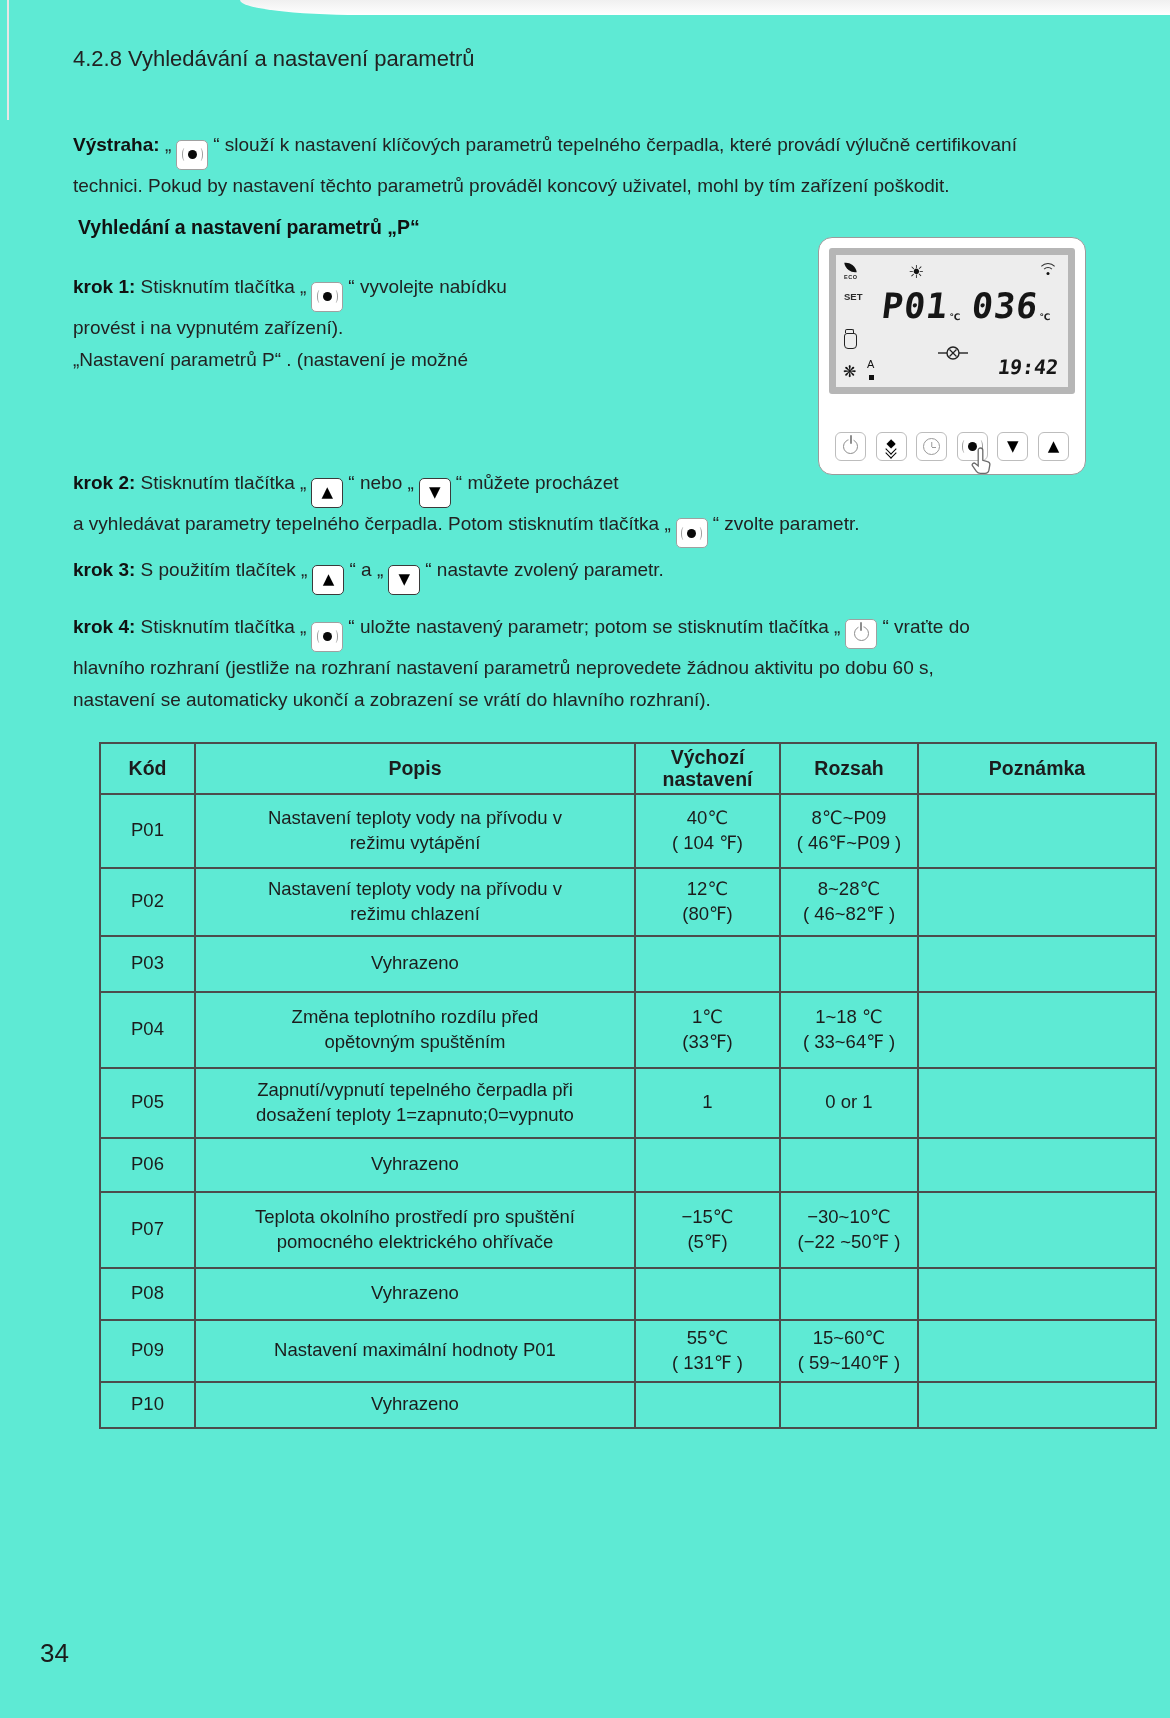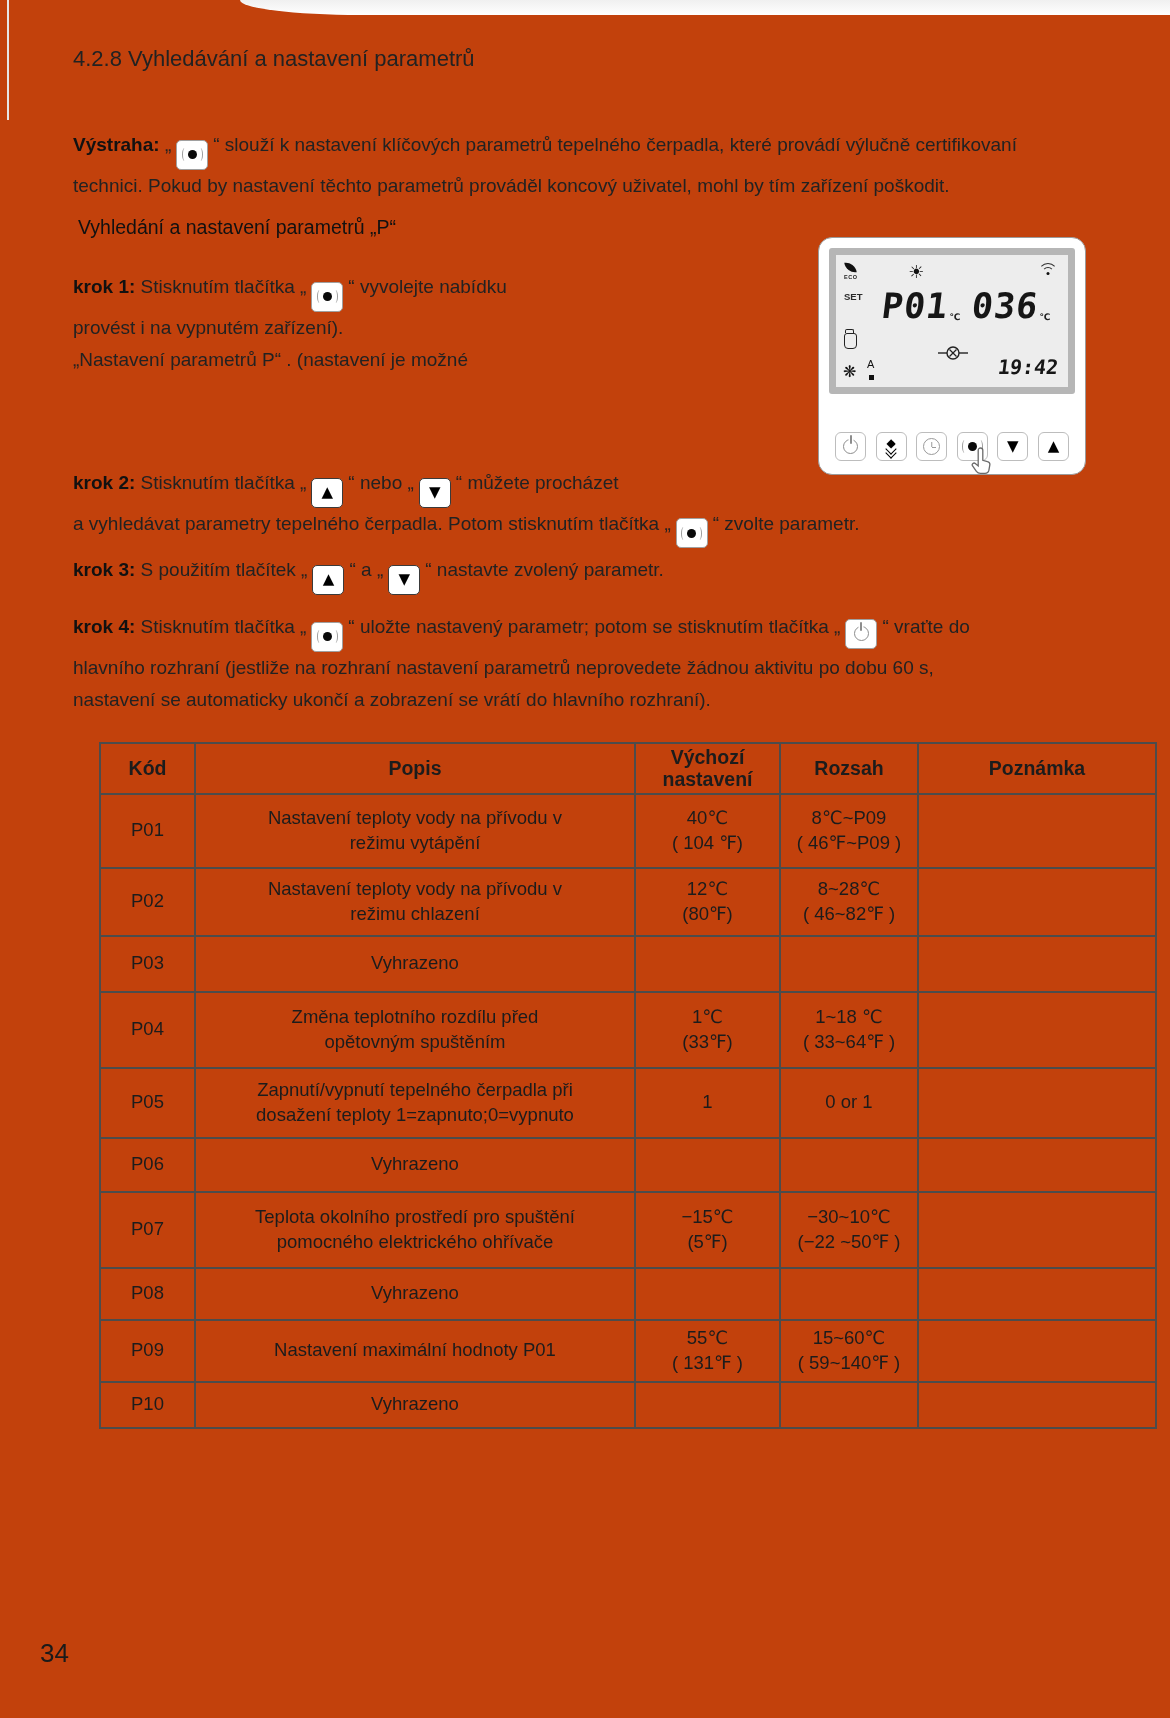--- a/index.html
+++ b/index.html
@@ -1,29 +1,29 @@
 <!DOCTYPE html>
 <html lang="cs"><head>
 <meta charset="utf-8">
 <style>
   html,body{margin:0;padding:0;background:#fff;}
   .page{
-    position:relative;width:1170px;height:1718px;background:#c2410c;overflow:hidden;
+    position:relative;width:1170px;height:1718px;background:#5eead4;overflow:hidden;
     font-family:"Liberation Sans","DejaVu Sans",sans-serif;color:#1f1f1f;
   }
   .edge-line{position:absolute;left:7px;top:0;width:2px;height:120px;background:#e6e6e6;}
   .top-shade{position:absolute;left:240px;top:0;width:930px;height:15px;
     background:linear-gradient(to bottom,#f0f0f0,#ffffff);border-bottom-left-radius:120px 15px;}
   
   .h1{position:absolute;left:73px;top:46px;font-size:22px;font-weight:400;color:#222;}
   .para{position:absolute;left:73px;font-size:19px;line-height:32px;color:#222;}
   .para .line{display:block;}
   b.lbl{font-weight:bold;color:#111;}
   .w1010{width:1012px;}
-  .sect{position:absolute;left:78px;top:216px;font-size:19.5px;font-weight:normal;color:#111;}
+  .sect{position:absolute;left:78px;top:216px;font-size:19.5px;font-weight:bold;color:#111;}
   .nowrapclip{white-space:nowrap;overflow:hidden;width:1097px;display:block;}
   
   .ibox{display:inline-flex;align-items:center;justify-content:center;width:30px;height:28px;
     border:1.5px solid #a0a0a0;border-radius:5px;background:#fff;vertical-align:-8px;margin:0 5px;}
   .ibox.dark{border-color:#3a3a3a;border-width:1.6px;}
   .tri{font-size:15px;line-height:1;color:#000;font-family:"DejaVu Sans",sans-serif;}
   .dot-i{position:relative;width:9px;height:9px;border-radius:50%;background:#0a0a0a;display:inline-block;}
   .dot-i::before{content:"";position:absolute;left:-6px;top:-2px;width:4px;height:13px;
     border-left:1.4px solid #9a9a9a;border-radius:50%/50%;}
   .dot-i::after{content:"";position:absolute;right:-6px;top:-2px;width:4px;height:13px;

